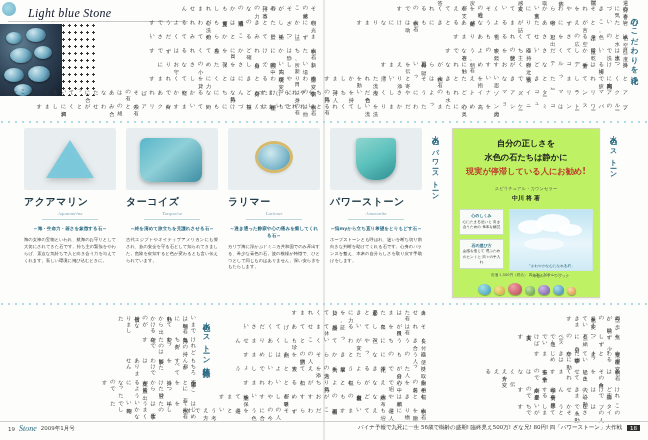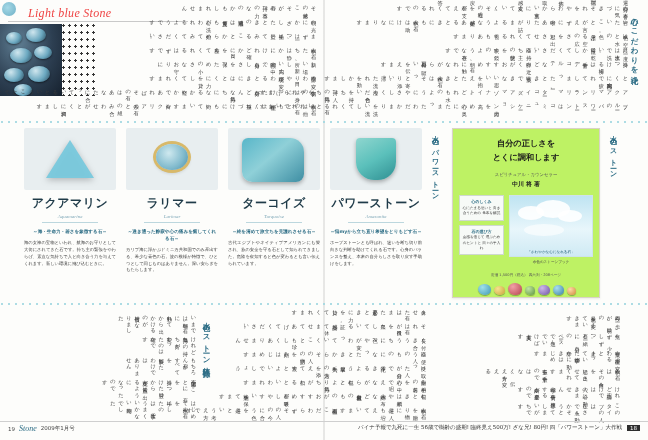--- a/index.html
+++ b/index.html
@@ -19,21 +19,21 @@
   .spine {
     position:absolute; left:323px; top:0; width:2px; height:440px;
     background: linear-gradient(to right, rgba(0,0,0,0.05), rgba(0,0,0,0.12), rgba(0,0,0,0.05));
   }
   
   .masthead {
     position:absolute; left:28px; top:6px; width:120px; height:14px;
     font-family:"Liberation Serif", serif;
     font-style: italic;
     font-size: 12px;
-    color:#ef4444;
+    color:#0f172a;
     letter-spacing:0.3px;
   }
   .masthead-rule {
     position:absolute; left:8px; top:21px; width:180px; height:1px;
     background:#c9c9c9;
   }
   
   .wave {
     position:absolute; height:9px; left:0; width:648px;
     background-image:
@@ -112,23 +112,23 @@
   .card { width:92px; }
   .card .img {
     width:92px; height:62px;
     border-radius:2px;
     overflow:hidden;
     position:relative;
     background:#e8eef0;
   }
   .card .caption {
     margin-top:5px;
-    text-align:center;
+    text-align:left;
     font-family:Liberation Mono, monospace;
-    font-size:12px;
+    font-size:10px;
     font-weight:bold;
     color:#1f3b49;
     letter-spacing:0.5px;
   }
   .card .caption-en {
     text-align:center;
     font-family:"Liberation Serif", serif;
     font-style:italic;
     font-size:5px;
     color:#7fa8b8;
@@ -433,52 +433,53 @@
   <div class="cards">
     <div class="card">
       <div class="img aqua"></div>
       <div class="caption">アクアマリン</div>
       <div class="caption-en">Aquamarine</div>
       <div class="hr"></div>
       <div class="card-sub">～海・生命力・若さを象徴する石～</div>
       <div class="card-text">海の女神の宝物といわれ、航海のお守りとして大切にされてきた石です。持ち主の緊張をやわらげ、素直な気持ちで人と向き合う力を与えてくれます。新しい環境に飛び込むときに。</div>
     </div>
     <div class="card">
+      <div class="img turq"></div>
+      <div class="caption">ターコイズ</div>
+      <div class="caption-en">Turquoise</div>
+      <div class="hr"></div>
+      <div class="card-sub">～終を清めて旅立ちを見護れさせる石～</div>
+      <div class="card-text">古代エジプトやネイティブアメリカンにも愛され、旅の安全を守る石として知られてきました。危険を察知すると色が変わるとも言い伝えられています。</div>
+    </div>
+    <div class="card">
       <div class="img lari"></div>
       <div class="caption">ラリマー</div>
       <div class="caption-en">Larimar</div>
       <div class="hr"></div>
       <div class="card-sub">～透き通った静寂や心の痛みを癒してくれる石～</div>
       <div class="card-text">カリブ海に浮かぶドミニカ共和国でのみ産出する、希少な青色の石。波の模様が特徴で、ひとつとして同じものはありません。深い安らぎをもたらします。</div>
-    </div>
-    <div class="card">
-      <div class="img turq"></div>
-      <div class="caption">ターコイズ</div>
-      <div class="caption-en">Turquoise</div>
-      <div class="hr"></div>
-      <div class="card-sub">～終を清めて旅立ちを見護れさせる石～</div>
-      <div class="card-text">古代エジプトやネイティブアメリカンにも愛され、旅の安全を守る石として知られてきました。危険を察知すると色が変わるとも言い伝えられています。</div>
     </div>
     <div class="card">
       <div class="img amaz"></div>
       <div class="caption">パワーストーン</div>
       <div class="caption-en">Amazonite</div>
       <div class="hr"></div>
       <div class="card-sub">～悩myから立ち直り希望をとりもどす石～</div>
       <div class="card-text">ホープストーンとも呼ばれ、迷いを断ち切り前向きな判断を助けてくれる石です。心身のバランスを整え、本来の自分らしさを取り戻す手助けをします。</div>
     </div>
   </div>
 
   <div class="power-label">水色のパワーストーン</div>
 
   <div class="ad-title">水色のストーン</div>
   <div class="adbox">
     <div class="ad-head">
       <div>自分の正しさを</div>
-      <div>とくに調和します</div>
+      <div>水色の石たちは静かに</div>
+      <div class="em">現実が停滞している人にお勧め!</div>
     </div>
     <div class="ad-sub">スピリチュアル・カウンセラー</div>
     <div class="ad-author">中川 将 著</div>
     <div class="ad-inner">
       <div class="ad-left">
         <div class="ad-chip">
           <b>心のしくみ</b>
           <span>心にたまる思いと
 向き合うための
 基本を解説</span>

